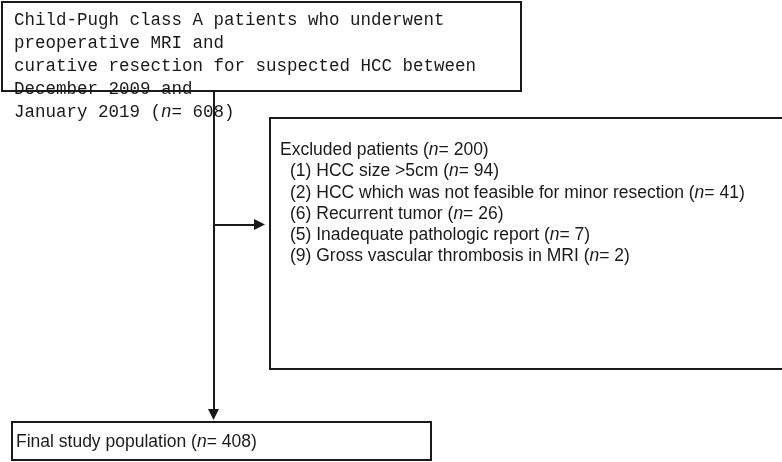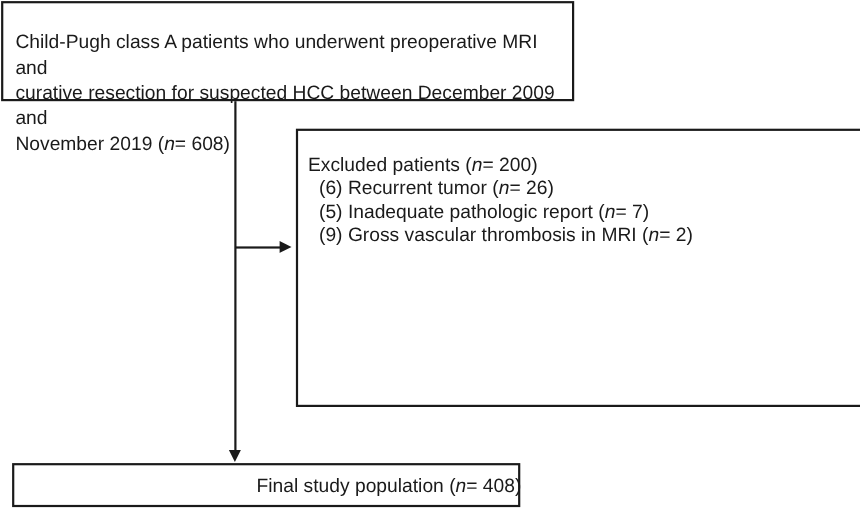--- a/index.html
+++ b/index.html
@@ -1,51 +1,53 @@
 <!DOCTYPE html>
 <html><head>
 <meta charset="utf-8">
 <style>
   html, body { margin:0; padding:0; background:#ffffff; }
   body { width:782px; height:462px; position:relative; overflow:hidden;
          font-family:"Liberation Sans", sans-serif; color:#1a1a1a; }
   .box { position:absolute; border:2px solid #1a1a1a; box-sizing:border-box; background:#fff; }
-  #top-box { left:1px; top:1px; width:521px; height:91px; padding:24px 0 0 11px;
-             font-size:17.5px; line-height:23px; }
+  #top-box { left:1px; top:1px; width:521px; height:91px; padding:6px 0 0 11px;
+             font-size:17.5px; line-height:23px;font-family:Liberation Mono, monospace; }
   #excl-box { left:269px; top:117px; width:516px; height:253px; padding:20px 0 0 9px;
               font-size:17.5px; line-height:21.3px; }
-  #final-box { left:11px; top:421px; width:462px; height:40px;
-               font-size:17.5px; line-height:36px; text-align:right; padding-left:0; }
+  #final-box { left:11px; top:421px; width:421px; height:40px;
+               font-size:17.5px; line-height:36px; text-align:left; padding-left:0; }
   #final-box span.wrap { position:relative; left:3px; }
   .item { padding-left:10px; white-space:nowrap; }
   .line { position:absolute; background:#1a1a1a; }
   i { font-style:italic; }
 </style>
 </head>
 <body>
 
 <div class="box" id="top-box">
   <div>Child-Pugh class A patients who underwent preoperative MRI and</div>
   <div>curative resection for suspected HCC between December 2009 and</div>
-  <div><span>November 2019 (</span><i>n</i><span>= 608)</span></div>
+  <div><span>January 2019 (</span><i>n</i><span>= 608)</span></div>
 </div>
 
 <div class="line" style="left:213px; top:92px; width:1.5px; height:318px;"></div>
 
 <svg style="position:absolute; left:208px; top:409px;" width="12" height="12">
     <polygon points="0,0 11,0 5.5,11" fill="#1a1a1a"></polygon>
   </svg>
 
 <div class="line" style="left:214px; top:224px; width:42px; height:1.5px;"></div>
 <svg style="position:absolute; left:254px; top:219px;" width="12" height="12">
     <polygon points="0,0 11,5.5 0,11" fill="#1a1a1a"></polygon>
   </svg>
 
 <div class="box" id="excl-box">
   <div><span>Excluded patients (</span><i>n</i><span>= 200)</span></div>
+  <div class="item"><span>(1) HCC size &gt;5cm (</span><i>n</i><span>= 94)</span></div>
+  <div class="item"><span>(2) HCC which was not feasible for minor resection (</span><i>n</i><span>= 41)</span></div>
   <div class="item"><span>(6) Recurrent tumor (</span><i>n</i><span>= 26)</span></div>
   <div class="item"><span>(5) Inadequate pathologic report (</span><i>n</i><span>= 7)</span></div>
   <div class="item"><span>(9) Gross vascular thrombosis in MRI (</span><i>n</i><span>= 2)</span></div>
 </div>
 
 <div class="box" id="final-box">
   <span class="wrap"><span>Final study population (</span><i>n</i><span>= 408)</span></span>
 </div>
 
 </body></html>

